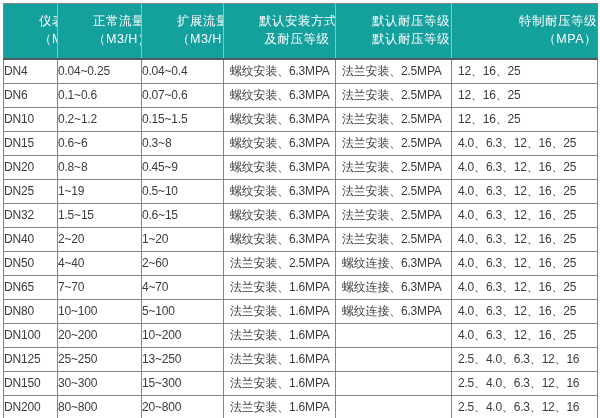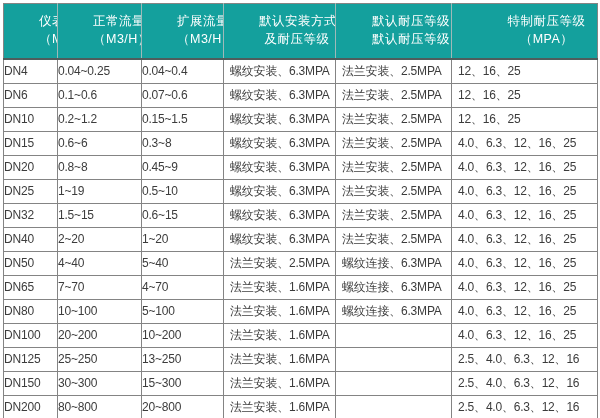--- a/index.html
+++ b/index.html
@@ -25,21 +25,21 @@
   thead th{
     background:var(--header-bg);color:var(--header-text);
     font-size:12.5px;font-weight:500;letter-spacing:0.5px;
     height:48px;padding:2px 0 4px 0;vertical-align:middle;
     border-bottom:2px solid var(--header-divider);
     border-left-color:#9fb9b8;border-right-color:#9fb9b8;
   }
   thead th:first-child{border-left-color:var(--grid);}
   thead th:last-child{border-right-color:var(--grid);}
   thead th .hl{display:block;line-height:18px;text-align:center;margin-left:35px;}
-  thead th.h-left .hl{text-align:center;padding-left:9px;}
+  thead th.h-left .hl{text-align:right;padding-left:9px;}
   tbody td{
     color:var(--body-text);font-size:12px;height:23px;
     line-height:23px;padding:0;letter-spacing:-0.2px;
   }
   tbody td.c{text-align:left;}
   tbody td.l{text-align:left;padding-left:6px;}
 </style>
 </head>
 <body>
 
@@ -141,21 +141,21 @@
         <td class="c">DN40</td>
         <td class="c">2~20</td>
         <td class="c">1~20</td>
         <td class="l">螺纹安装、6.3MPA</td>
         <td class="l">法兰安装、2.5MPA</td>
         <td class="l">4.0、6.3、12、16、25</td>
       </tr>
       <tr>
         <td class="c">DN50</td>
         <td class="c">4~40</td>
-        <td class="c">5~40</td>
+        <td class="c">2~60</td>
         <td class="l">法兰安装、2.5MPA</td>
         <td class="l">螺纹连接、6.3MPA</td>
         <td class="l">4.0、6.3、12、16、25</td>
       </tr>
       <tr>
         <td class="c">DN65</td>
         <td class="c">7~70</td>
         <td class="c">4~70</td>
         <td class="l">法兰安装、1.6MPA</td>
         <td class="l">螺纹连接、6.3MPA</td>

